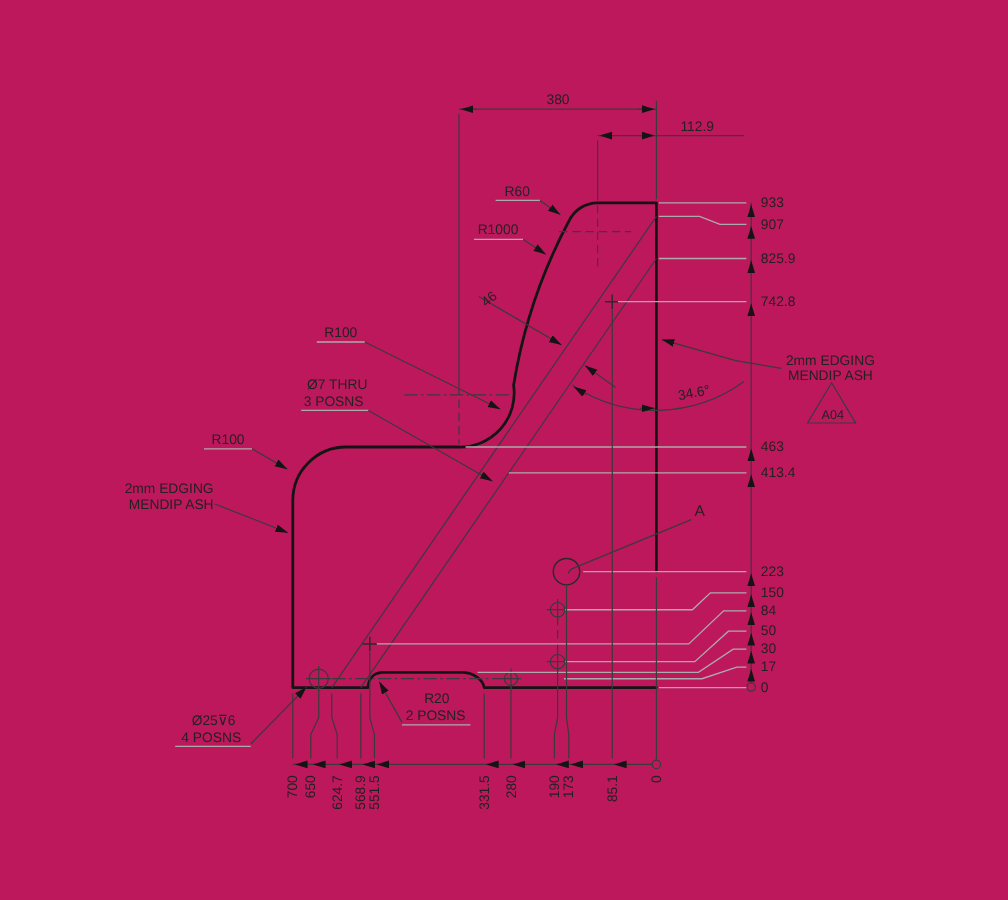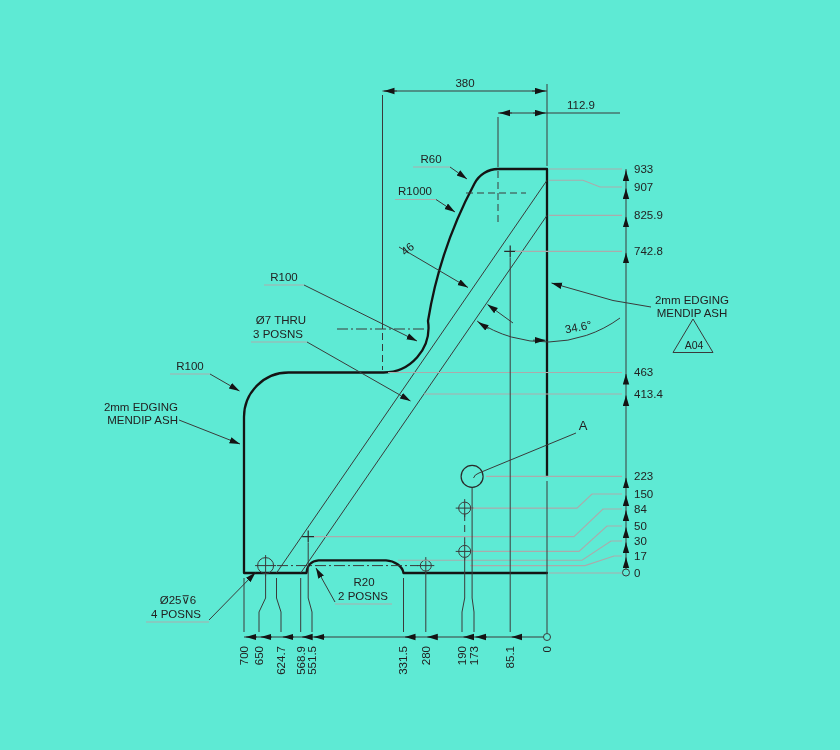--- a/index.html
+++ b/index.html
@@ -1,16 +1,16 @@
 <!DOCTYPE html>
 <html><head>
 <meta charset="utf-8">
 <style>
   html,body{margin:0;padding:0;background:#ffffff;}
-  .stage{width:840px;height:750px;position:relative;background:#5eead4;overflow:hidden;}
+  .stage{width:840px;height:750px;position:relative;background:#be185d;overflow:hidden;}
   svg{display:block;}
   text{font-family:"Liberation Sans","DejaVu Sans",sans-serif;fill:#222222;}
   .t11{font-size:11.5px;}
   .t13{font-size:13px;}
   .t10{font-size:10.5px;}
   .thick{fill:none;stroke:#141414;stroke-width:2.3;stroke-linejoin:round;stroke-linecap:round;}
   .thin{fill:none;stroke:#3a3a3a;stroke-width:1;}
   .med{fill:none;stroke:#2a2a2a;stroke-width:1.2;}
   .gray{fill:none;stroke:#ababab;stroke-width:1.1;}
   .dash{fill:none;stroke:#3a3a3a;stroke-width:1;stroke-dasharray:7 4;}

